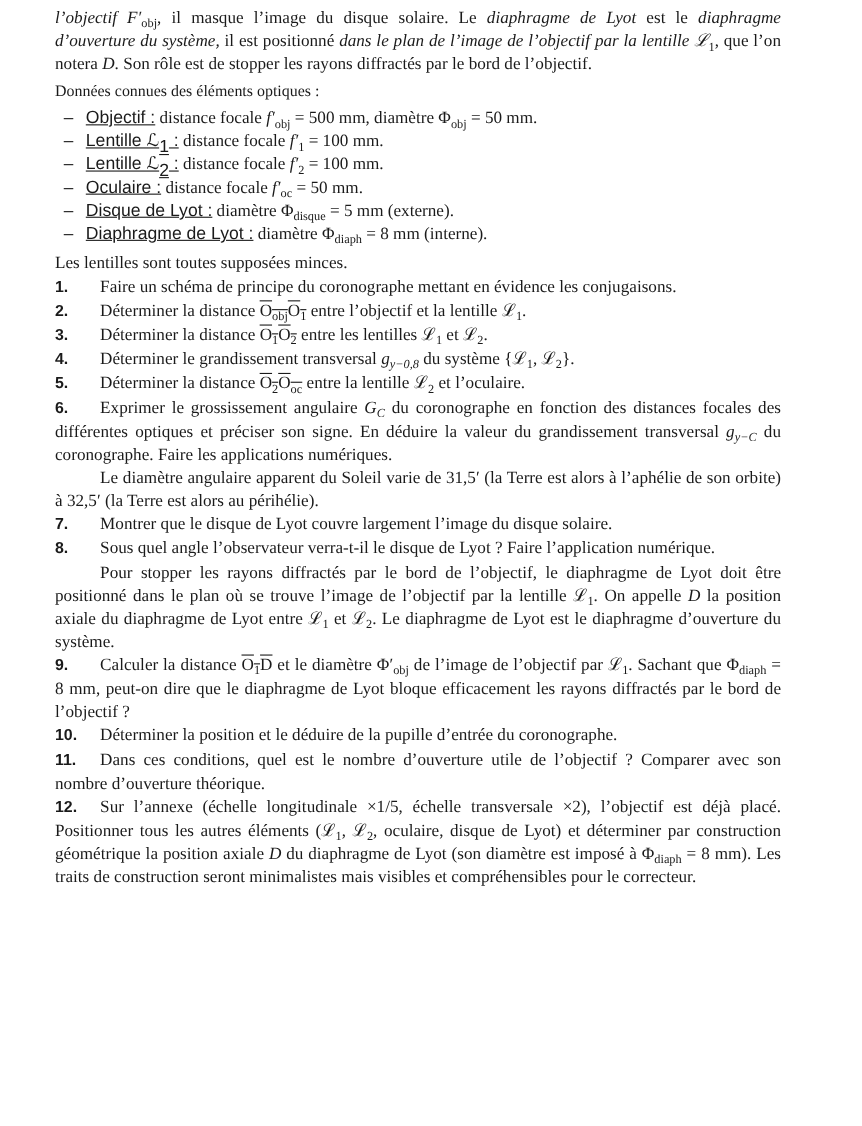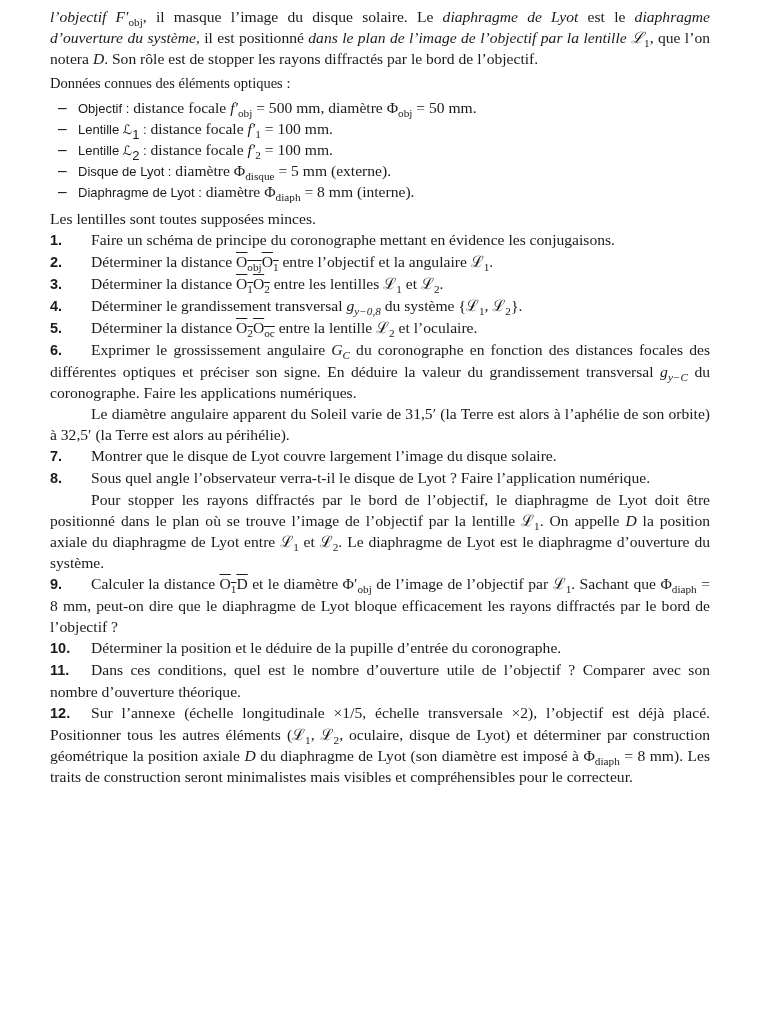--- a/index.html
+++ b/index.html
@@ -4,21 +4,21 @@
 <style>
   html, body { margin: 0; padding: 0; background: #ffffff; }
   body {
     width: 784px; height: 1024px; overflow: hidden; position: relative;
     font-family: "Liberation Serif", "DejaVu Serif", serif;
     color: #1a1a1a; font-size: 15.6px; line-height: 21px;
   }
   .page { position: absolute; left: 50px; top: 6px; width: 660px; }
   .p { margin: 0; text-align: justify; }
   .it { font-style: italic; }
-  .bold-sans { font-family: "Liberation Sans", "DejaVu Sans", sans-serif; font-weight: normal; font-size: 13px; }
+  .bold-sans { font-family: "Liberation Sans", "DejaVu Sans", sans-serif; font-weight: normal; font-size: 16px; text-decoration: underline; }
   .h { margin: 4px 0 3px 0; font-family: Liberation Serif, serif; font-size: 14.5px; }
   ul.data { list-style: none; margin: 0; padding: 0 0 0 8px; }
   ul.data li { margin: 0; height: 21px; white-space: nowrap; }
   .dash { display: inline-block; width: 20px; font-family: "Liberation Sans", "DejaVu Sans", sans-serif; }
   .q { margin: 0; text-align: justify; }
   .qnum { display: inline-block; width: 41px; font-family: "Liberation Sans", "DejaVu Sans", sans-serif; font-size: 14.5px; font-weight: bold; }
   .indent { text-indent: 41px; }
   sub { font-size: 0.72em; line-height: 0; vertical-align: -0.35em; }
   .ov { text-decoration: overline; }
   .mt12 { }
@@ -39,34 +39,37 @@
     <li>
       <span class="dash">–</span><span class="bold-sans">Objectif :</span><span> distance focale </span><span class="it">f′</span><sub>obj</sub><span> = 500 mm, diamètre Φ</span><sub>obj</sub><span> = 50 mm.</span>
     </li>
     <li>
       <span class="dash">–</span><span class="bold-sans">Lentille ℒ</span><sub class="bold-sans">1</sub><span class="bold-sans"> :</span><span> distance focale </span><span class="it">f′</span><sub>1</sub><span> = 100 mm.</span>
     </li>
     <li>
       <span class="dash">–</span><span class="bold-sans">Lentille ℒ</span><sub class="bold-sans">2</sub><span class="bold-sans"> :</span><span> distance focale </span><span class="it">f′</span><sub>2</sub><span> = 100 mm.</span>
     </li>
     <li>
+      <span class="dash">–</span><span class="bold-sans">Oculaire :</span><span> distance focale </span><span class="it">f′</span><sub>oc</sub><span> = 50 mm.</span>
+    </li>
+    <li>
       <span class="dash">–</span><span class="bold-sans">Disque de Lyot :</span><span> diamètre Φ</span><sub>disque</sub><span> = 5 mm (externe).</span>
     </li>
     <li>
       <span class="dash">–</span><span class="bold-sans">Diaphragme de Lyot :</span><span> diamètre Φ</span><sub>diaph</sub><span> = 8 mm (interne).</span>
     </li>
   </ul>
   <p class="p mt6">Les lentilles sont toutes supposées minces.</p>
 
   <p class="q mt12">
     <span class="qnum">1.</span><span>Faire un schéma de principe du coronographe mettant en évidence les conjugaisons.</span>
   </p>
 
   <p class="q mt12">
-    <span class="qnum">2.</span><span>Déterminer la distance </span><span class="ov"><span>O</span><sub>obj</sub><span>O</span><sub>1</sub></span><span> entre l’objectif et la angulaire ℒ</span><sub>1</sub><span>.</span>
+    <span class="qnum">2.</span><span>Déterminer la distance </span><span class="ov"><span>O</span><sub>obj</sub><span>O</span><sub>1</sub></span><span> entre l’objectif et la lentille ℒ</span><sub>1</sub><span>.</span>
   </p>
 
   <p class="q mt12">
     <span class="qnum">3.</span><span>Déterminer la distance </span><span class="ov"><span>O</span><sub>1</sub><span>O</span><sub>2</sub></span><span> entre les lentilles ℒ</span><sub>1</sub><span> et ℒ</span><sub>2</sub><span>.</span>
   </p>
 
   <p class="q mt12">
     <span class="qnum">4.</span><span>Déterminer le grandissement transversal </span><span class="it">g</span><sub class="it">y−0,8</sub><span> du système {ℒ</span><sub>1</sub><span>, ℒ</span><sub>2</sub><span>}.</span>
   </p>
 

